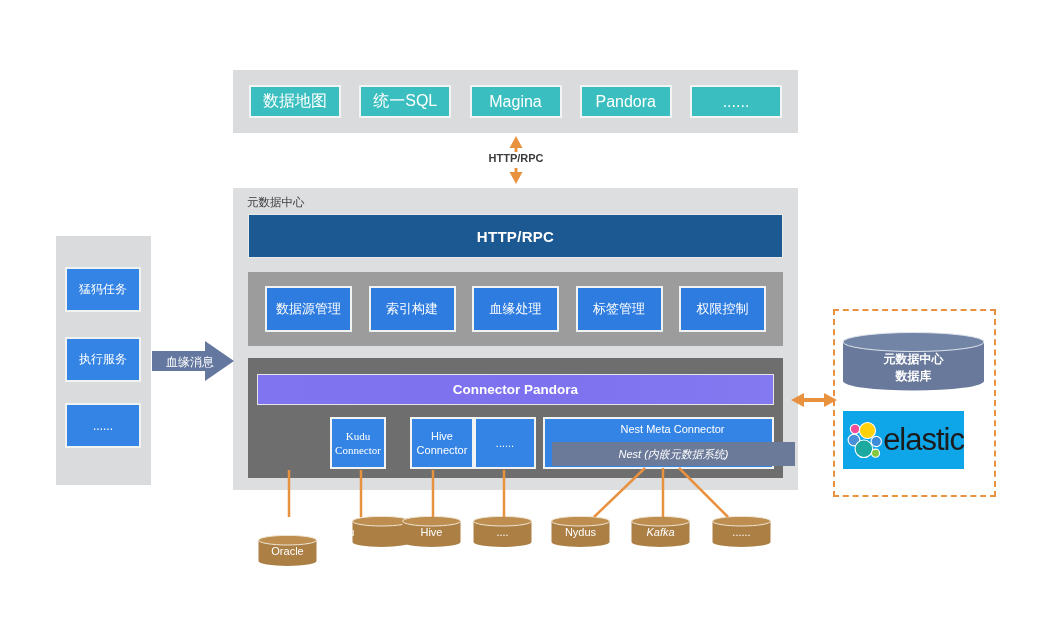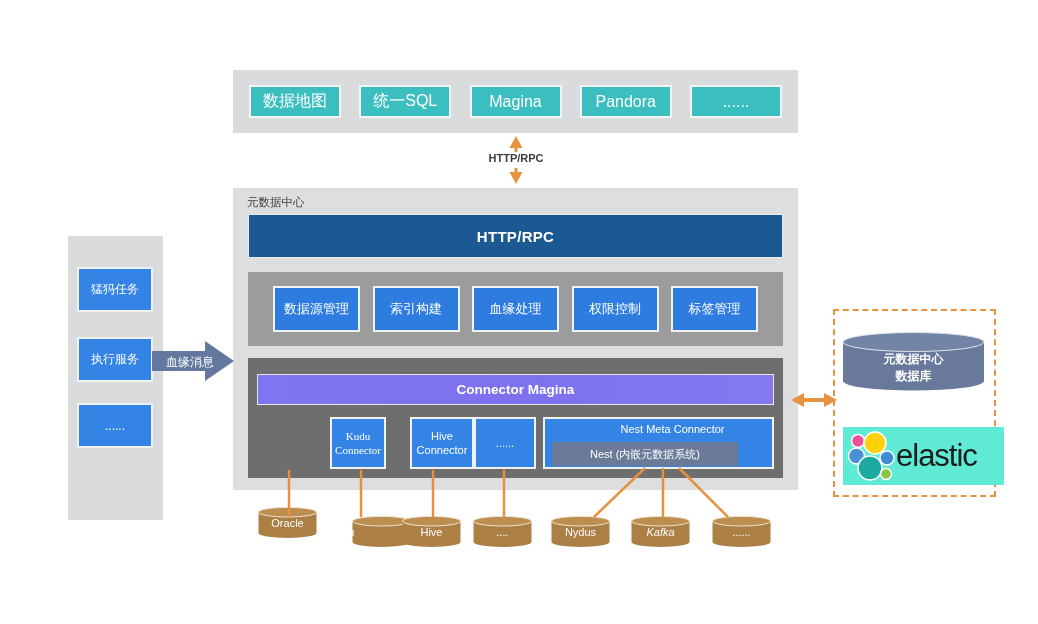--- a/index.html
+++ b/index.html
@@ -19,44 +19,44 @@
   .apps { left:233px; top:70px; width:565px; height:63px; display:flex; align-items:center;
     justify-content:space-between; padding:0 16px; }
 
   
   .mdc { left:233px; top:188px; width:565px; height:302px; background:#dcdedf; }
   .mdc-title { position:absolute; left:14px; top:7px; font-size:11.5px; color:#3a3a3a; }
   .gateway { position:absolute; left:15px; top:26px; width:535px; height:44px; background:#1c5892;
     border:1px solid #e9eaea; color:#fff; font-weight:bold; font-size:15px;
     display:flex; align-items:center; justify-content:center; letter-spacing:.3px; }
   .modules { position:absolute; left:15px; top:84px; width:535px; height:74px; background:#9c9c9c;
-    display:flex; align-items:center; justify-content:space-between; padding:0 25px; }
+    display:flex; align-items:center; justify-content:space-between; padding:0 17px; }
   .module-btn { width:87px; height:46px; font-size:13px; background:#2e7ce0; }
 
   .conn-area { position:absolute; left:15px; top:170px; width:535px; height:120px; background:#6e6e6e; }
   .manager { position:absolute; left:9px; top:16px; width:517px; height:31px;
     background:linear-gradient(90deg,#8074f0,#7d71ef 55%,#8579f1); border:1px solid #e6e6e6;
     color:#fff; font-weight:bold; font-size:13.5px; display:flex; align-items:center; justify-content:center; }
   .connector { position:absolute; top:59px; height:52px; font-size:11px; line-height:1.3; }
   .nest-box { position:absolute; left:295px; top:59px; width:231px; height:52px; background:#3484e5;
     border:2px solid #f1f3f3; color:#fff; font-size:11px; text-align:center; padding-top:4px;padding-left:28px; }
-  .nest-inner { position:absolute; left:7px; top:23px; width:186px; height:24px; background:#6b7a99;
-    color:#fff; display:flex; align-items:center; justify-content:center; font-size:11px; }
-
-  
-  .producers { left:68px; top:236px; width:95px; height:284px; }
+  .nest-inner { position:absolute; left:7px; top:23px; width:243px; height:24px; background:#6b7a99;
+    color:#fff; display:flex; align-items:center; justify-content:center; font-size:11px;font-style:italic; }
+
+  
+  .producers { left:56px; top:236px; width:95px; height:249px; }
   .producer-btn { position:absolute; left:9px; width:76px; height:45px; font-size:12px; }
 
   
   .storage { position:absolute; left:833px; top:309px; width:163px; height:188px;
     border:2px dashed #e8913f; background:#fff; }
   .dbcyl { position:absolute; left:7px; top:21px; width:143px; height:60px; }
   .dbcyl .lbl { position:absolute; left:0; top:19px; width:100%; text-align:center; color:#fff;
     font-size:12px; font-weight:bold; line-height:17px; }
-  .elastic-box { position:absolute; left:8px; top:116px; width:161px; height:58px; background:#5eead4;
+  .elastic-box { position:absolute; left:8px; top:100px; width:121px; height:58px; background:#0ea5e9;
     display:flex; align-items:center; padding-left:4px; }
   .elastic-word { font-size:31px; color:#1c1c1c; letter-spacing:-1px; margin-left:1px; }
 
   
   .httplink { position:absolute; left:472px; top:152px; width:88px; text-align:center;
     font-size:11px; font-weight:bold; color:#3c3c3c; }
 
   
   .ds { position:absolute; width:59px; height:32px; }
   .ds .lbl { position:absolute; left:0; top:10px; width:100%; text-align:center; color:#fff; font-size:11px; }
@@ -80,26 +80,26 @@
   <div class="httplink">HTTP/RPC</div>
 
   <div class="mdc panel">
     <div class="mdc-title">元数据中心</div>
     <div class="gateway">HTTP/RPC</div>
 
     <div class="modules">
       <div class="blue-btn module-btn">数据源管理</div>
       <div class="blue-btn module-btn">索引构建</div>
       <div class="blue-btn module-btn">血缘处理</div>
+      <div class="blue-btn module-btn">标签管理</div>
       <div class="blue-btn module-btn">权限控制</div>
-      <div class="blue-btn module-btn">标签管理</div>
     </div>
 
     <div class="conn-area">
-      <div class="manager">Connector Magina</div>
+      <div class="manager">Connector Pandora</div>
       <div class="blue-btn connector" style="left:82px;width:56px;font-family:Liberation Serif, serif;">Kudu Connector</div>
       <div class="blue-btn connector" style="left:154px;width:64px;margin-left:8px;">Hive Connector</div>
       <div class="blue-btn connector" style="left:226px;width:62px;">......</div>
       <div class="nest-box">
         <span>Nest Meta Connector</span>
         <div class="nest-inner">Nest (内嵌元数据系统)</div>
       </div>
     </div>
   </div>
 
@@ -131,21 +131,21 @@
         <circle cx="28" cy="13" r="11" fill="#fed10a" stroke="#fff" stroke-width="1.5"></circle>
         <circle cx="9.5" cy="26" r="8" fill="#4a90d9" stroke="#fff" stroke-width="1.5"></circle>
         <circle cx="40" cy="28" r="7" fill="#3e8bd8" stroke="#fff" stroke-width="1.5"></circle>
         <circle cx="23" cy="38" r="12" fill="#1ba9a0" stroke="#fff" stroke-width="1.5"></circle>
         <circle cx="39" cy="44" r="5.5" fill="#84c63c" stroke="#fff" stroke-width="1.5"></circle>
       </svg>
       <span class="elastic-word">elastic</span>
     </div>
   </div>
 
-  <div class="ds" style="left:258px;top:507px;">
+  <div class="ds" style="left:258px;top:535px;">
     <svg width="59" height="32" viewBox="0 0 59 32">
       <path d="M0.5,5 L0.5,26 A29,5 0 0 0 58.5,26 L58.5,5 Z" fill="#ac7f45"></path>
       <ellipse cx="29.5" cy="5.2" rx="29" ry="4.8" fill="#bd8e4f" stroke="#efe6d6" stroke-width="1"></ellipse>
     </svg>
     <div class="lbl">Oracle</div>
   </div>
   <div class="ds" style="left:312px;top:516px;padding-left:40px;">
     <svg width="59" height="32" viewBox="0 0 59 32">
       <path d="M0.5,5 L0.5,26 A29,5 0 0 0 58.5,26 L58.5,5 Z" fill="#ac7f45"></path>
       <ellipse cx="29.5" cy="5.2" rx="29" ry="4.8" fill="#bd8e4f" stroke="#efe6d6" stroke-width="1"></ellipse>

